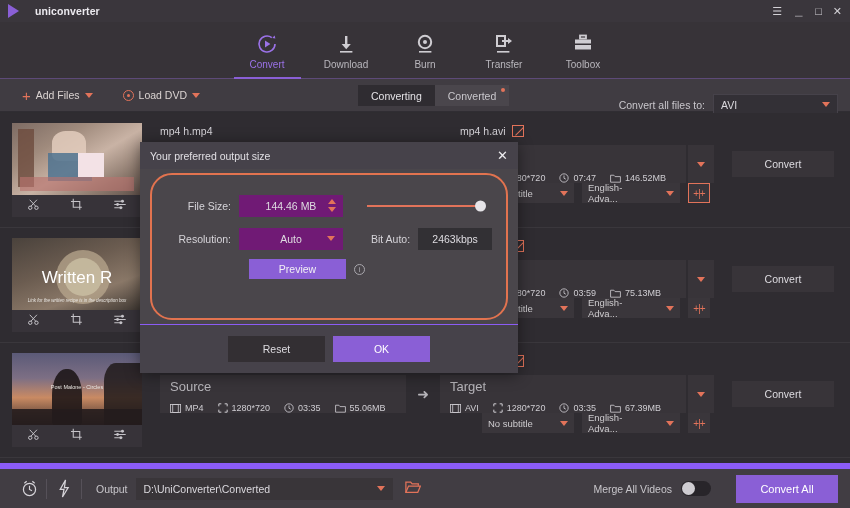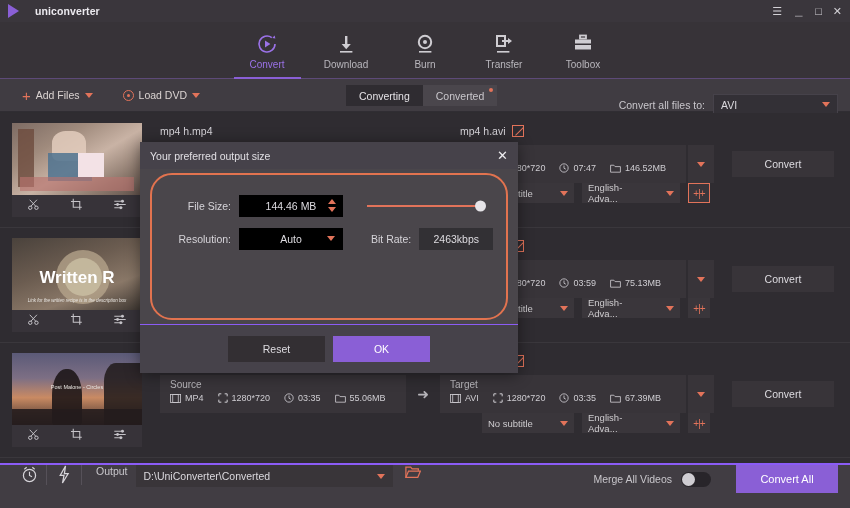--- a/index.html
+++ b/index.html
@@ -73,21 +73,21 @@
   .plus-ic { color: #e2735a; font-size: 15px; line-height: 1; }
   .caret { width: 0; height: 0; border-left: 4px solid transparent;
            border-right: 4px solid transparent; border-top: 5px solid #e2735a; }
   .disc-ic {
     width: 11px; height: 11px; border: 1.5px solid #e2735a; border-radius: 50%;
     display: inline-flex; align-items: center; justify-content: center;
   }
   .disc-ic i { width: 3px; height: 3px; background: #e2735a; border-radius: 50%; display:block;}
   .tb-sep { margin-left: 14px; }
 
-  .segmented { position: absolute; left: 346px; top: 85px; display: flex; }
+  .segmented { position: absolute; left: 358px; top: 85px; display: flex; }
   .seg {
     height: 21px; padding: 0 13px; display: flex; align-items: center;
     font-size: 10.5px; color: #c9c7cc; background: #4a464c; position: relative;
   }
   .seg.active { background: #2f2c31; color: #e4e2e6; }
   .seg .dot {
     position: absolute; top: 3px; right: 4px;
     width: 4px; height: 4px; border-radius: 50%; background: #e2735a;
   }
 
@@ -111,21 +111,21 @@
     position: relative; height: 115px; border-bottom: 1px solid #3a373c;
     padding: 10px 12px 0 12px; display: flex;
   }
   .thumb-wrap { width: 130px; flex: none; }
   .thumb {
     width: 130px; height: 72px; position: relative; overflow: hidden;
     background: #4a4048;
   }
   .thumb .cap {
     position: absolute; left: 0; right: 0; text-align: center;
-    color: #fff; font-size: 17px; font-weight: bold;
+    color: #fff; font-size: 17px; font-weight: normal;
   }
   .thumb .subcap {
     position: absolute; left: 0; right: 0; text-align: center;
     color: #e9e6e2; font-size: 4.5px; font-style: italic;
   }
   .thumb-tools {
     width: 130px; height: 22px; background: #373339;
     display: flex; align-items: center; justify-content: space-around;
     color: #c5c3c8;
   }
@@ -143,21 +143,21 @@
   .edit-ic::after {
     content: ""; position: absolute; left: 1px; top: 4.5px;
     width: 11px; height: 1.3px; background: #e2735a;
     transform: rotate(-45deg);
   }
   .info-row { display: flex; align-items: flex-start; margin-top: 6px; }
   .infobox {
     background: #383439; height: 38px; padding: 4px 10px 0 10px;
     min-width: 246px;
   }
-  .infobox .ttl { font-size: 10px; color: #b7b5ba; margin-bottom: 3px; }
+  .infobox .ttl { font-size: 13px; color: #b7b5ba; margin-bottom: 9px; }
   .infobox .items { display: flex; align-items: center; gap: 14px; }
   .meta { display: flex; align-items: center; gap: 4px; font-size: 9px; color: #cfcdd2; }
   .arrow-sep {
     width: 34px; display: flex; align-items: center; justify-content: center;
     height: 38px; color: #b5b3b8; font-size: 14px;
   }
   .drop-sq {
     width: 26px; height: 38px; background: #383439; margin-left: 2px;
     display: flex; align-items: center; justify-content: center;
   }
@@ -180,22 +180,22 @@
   .ab-btn {
     width: 22px; height: 20px; background: #3a363b;
     display: flex; align-items: center; justify-content: center;
     color: #e2735a; font-size: 10px; letter-spacing: -1px;
   }
   .ab-btn.hl { border: 1px solid #e2735a; }
 
   
   .bottombar {
     position: absolute; bottom: 0; left: 0; width: 850px; height: 45px;
-    background: #413d43; display: flex; align-items: flex-start; padding: 0 12px;
-    border-top: 2px solid #8b5cf6;
+    background: #413d43; display: flex; align-items: center; padding: 0 12px;
+    border-top: 6px solid #8b5cf6;
   }
   .bb-icon { width: 34px; display: flex; align-items: center; justify-content: center; color: #d6d4d9; }
   .vsep { width: 1px; height: 20px; background: #565159; }
   .out-label { font-size: 10.5px; color: #c8c6cb; margin: 0 8px 0 14px; }
   .out-field {
     width: 257px; height: 22px; background: #393539;
     display: flex; align-items: center; padding: 0 8px;
     font-size: 10.5px; color: #dbd9de;
   }
   .out-field .caret { margin-left: auto; }
@@ -238,21 +238,21 @@
   }
   .form {
     position: relative; z-index: 2; padding: 14px 0 0 0;
   }
   .frow { display: flex; align-items: center; height: 33px; }
   .flabel {
     width: 87px; text-align: right; padding-right: 8px;
     font-size: 10.5px; color: #d6d4d9;
   }
   .fctrl {
-    width: 104px; height: 22px; background: #000000;
+    width: 104px; height: 22px; background: #701a75;
     display: flex; align-items: center; justify-content: center;
     font-size: 10.5px; color: #dedce1; position: relative;
   }
   .spin {
     position: absolute; right: 7px; top: 2px; bottom: 2px;
     display: flex; flex-direction: column; justify-content: center; gap: 3px;
   }
   .spin .up { width: 0; height: 0; border-left: 4px solid transparent;
               border-right: 4px solid transparent; border-bottom: 5px solid #e2735a; }
   .spin .dn { width: 0; height: 0; border-left: 4px solid transparent;
@@ -835,27 +835,33 @@
             <div class="slider-knob"></div>
           </div>
         </div>
 
         <div class="frow">
           <div class="flabel">Resolution:</div>
           <div class="fctrl">
             <span>Auto</span>
             <span class="caret"></span>
           </div>
-          <div class="bitrate-lbl">Bit Rate:</div>
+          <div class="bitrate-lbl">Bit Auto:</div>
           <div class="bitrate-val">
             <span>2463kbps</span>
           </div>
         </div>
 
 
+        <div class="preview-row">
+          <div class="preview-btn">
+            <span>Preview</span>
+          </div>
+          <div class="info-ic">i</div>
+        </div>
       </div>
     </div>
 
     <div class="modal-foot">
       <div class="btn-reset">
         <span>Reset</span>
       </div>
       <div class="btn-ok">
         <span>OK</span>
       </div>

